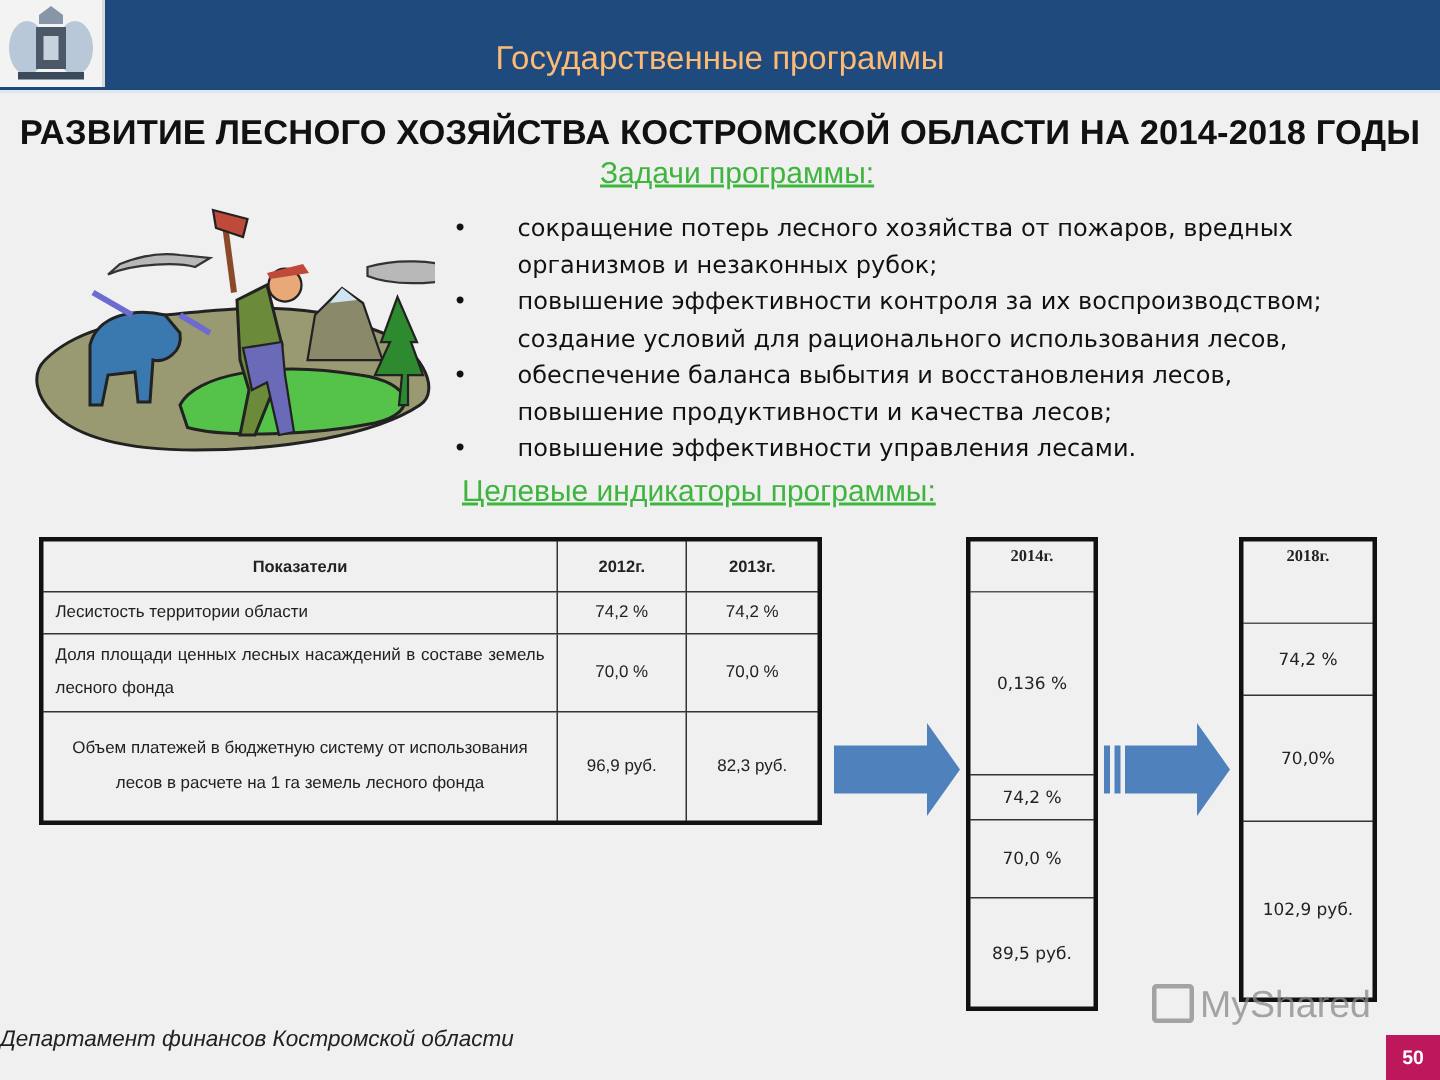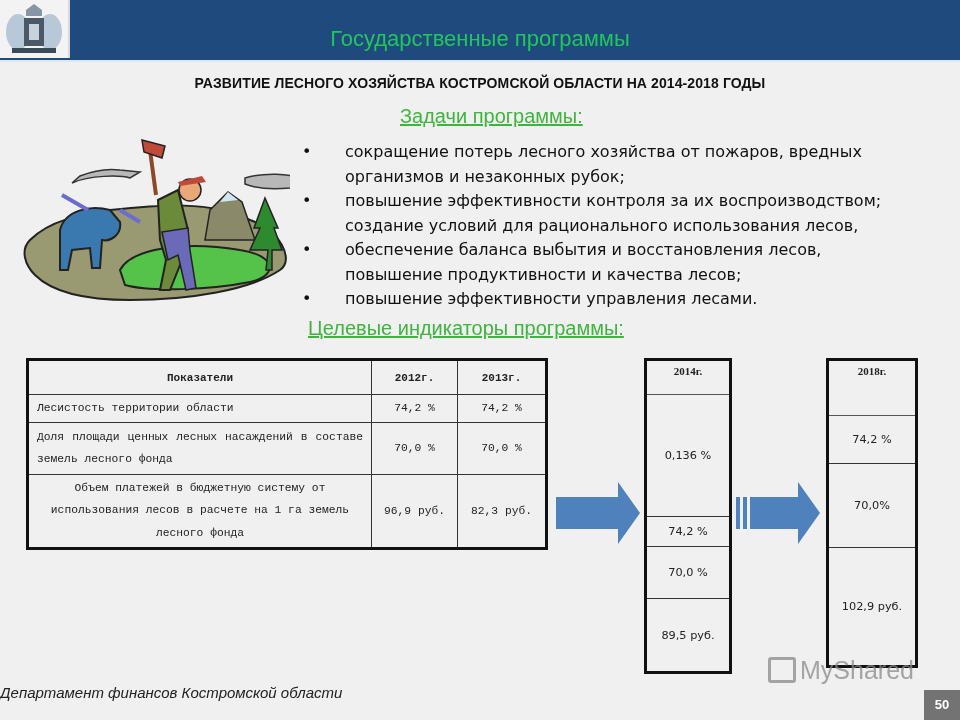--- a/index.html
+++ b/index.html
@@ -1,37 +1,37 @@
 <!DOCTYPE html>
 <html><head>
 <meta charset="utf-8">
 <style>
   html, body { margin:0; padding:0; }
   body { width:960px; height:720px; background:#f0f0f0; position:relative; overflow:hidden; font-family:"Liberation Sans", sans-serif; }
   .header { position:absolute; left:0; top:0; width:960px; height:60px; background:#1f4a7e; }
   .logo { position:absolute; left:0; top:0; width:68px; height:58px; background:#f3f3f3; border-right:2px solid #d9d9d9; }
-  .header-title { position:absolute; left:0; right:0; top:26px; text-align:center; color:#22c55e; font-size:22px; padding-left:0; }
+  .header-title { position:absolute; left:0; right:0; top:26px; text-align:center; color:#fdba74; font-size:22px; padding-left:0; }
   .header-line { position:absolute; left:0; top:60px; width:960px; height:2px; background:#dfe6ee; }
-  .subtitle { position:absolute; left:0; right:0; top:75px; text-align:center; font-weight:bold; font-size:14px; color:#111; letter-spacing:0.1px; }
+  .subtitle { position:absolute; left:0; right:0; top:75px; text-align:center; font-weight:bold; font-size:23px; color:#111; letter-spacing:0.1px; }
   .green-head { position:absolute; color:#3fb43f; font-size:20px; text-decoration:underline; }
   .tasks { position:absolute; left:298px; top:140px; width:660px; font-family:"DejaVu Sans", sans-serif; font-size:16px; color:#111; line-height:24.5px; }
   .task { position:relative; padding-left:47px; }
   .task .bullet { position:absolute; left:4px; top:0; }
   .illus { position:absolute; left:10px; top:110px; width:280px; height:195px; }
-  table.main { position:absolute; left:26px; top:358px; width:522px; border-collapse:collapse; border:3px solid #111; font-family:Liberation Mono, monospace; font-size:11.3px; color:#222; }
+  table.main { position:absolute; left:26px; top:358px; width:522px; border-collapse:collapse; border:3px solid #111; font-family:Liberation Sans, sans-serif; font-size:11.3px; color:#222; }
   table.main td, table.main th { border:1px solid #333; }
   table.main th { height:31px; font-weight:bold; font-size:11px; }
   table.main td.lbl { padding:2px 8px; line-height:22.6px; text-align:justify; vertical-align:middle; }
   table.main td.val { text-align:center; vertical-align:middle; }
   table.col { position:absolute; top:358px; border-collapse:collapse; border:3px solid #111; font-family:"DejaVu Sans", sans-serif; font-size:11.3px; color:#222; }
   table.col th { font-weight:bold; font-size:11px; height:28px; vertical-align:top; padding-top:4px; border-bottom:1px solid #555;font-family:Liberation Serif, serif; }
   table.col td { text-align:center; vertical-align:middle; border-top:1px solid #333; }
   .arrow { position:absolute; }
   .footer { position:absolute; left:0; right:0; top:684px; text-align:left; font-style:italic; font-size:15px; color:#222; padding-right:0; }
-  .page-num { position:absolute; left:924px; top:690px; width:36px; height:30px; background:#737373; color:#fff; font-weight:bold; font-size:13px; text-align:center; line-height:30px; }
+  .page-num { position:absolute; left:924px; top:690px; width:36px; height:30px; background:#be185d; color:#fff; font-weight:bold; font-size:13px; text-align:center; line-height:30px; }
   .watermark { position:absolute; left:768px; top:656px; font-size:25px; color:#8a8a8a; opacity:0.75; font-family:"Liberation Sans", sans-serif; }
 </style>
 </head>
 <body>
 
 <div class="header">
   <div class="logo">
     <svg width="68" height="58" viewBox="0 0 68 58">
       <ellipse cx="18" cy="32" rx="12" ry="18" fill="#b8c8d8"></ellipse>
       <ellipse cx="50" cy="32" rx="12" ry="18" fill="#b8c8d8"></ellipse>

